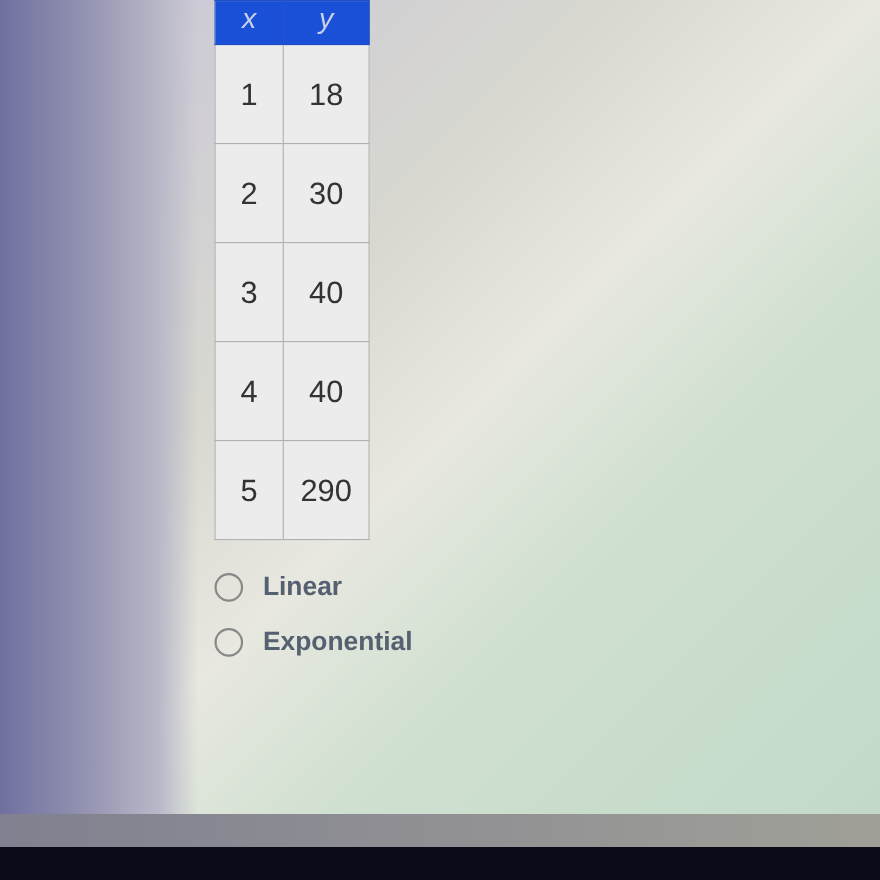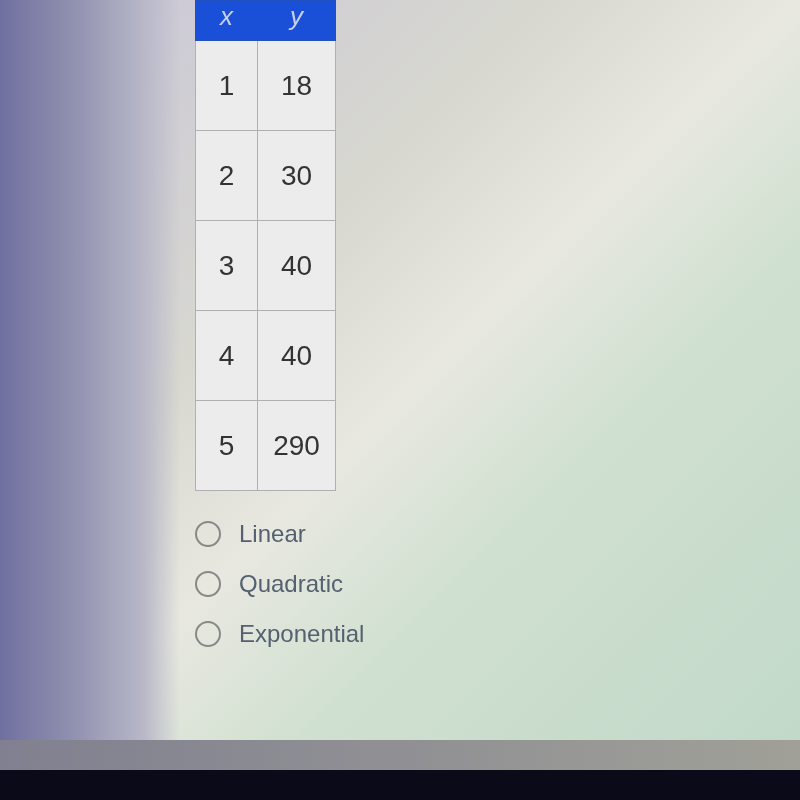--- a/index.html
+++ b/index.html
@@ -62,20 +62,21 @@
     }
     .options {
       position: absolute;
       left: 195px;
       top: 520px;
     }
     .option {
       display: flex;
       align-items: center;
       margin-bottom: 22px;
+      font-weight: bold;
     }
     .radio {
       width: 26px;
       height: 26px;
       border: 2px solid #888;
       border-radius: 50%;
       background: transparent;
       margin-right: 18px;
       flex-shrink: 0;
     }
@@ -136,22 +137,18 @@
     </table>
 </div>
 
 <div class="options">
   <div class="option">
     <div class="radio"></div>
     <span class="option-label">Linear</span>
   </div>
   <div class="option">
     <div class="radio"></div>
-    <span class="option-label">Quadratic</span>
-  </div>
-  <div class="option">
-    <div class="radio"></div>
     <span class="option-label">Exponential</span>
   </div>
 </div>
 
 <div class="bottom-gray"></div>
 <div class="bottom-bar"></div>
 
 </body></html>

